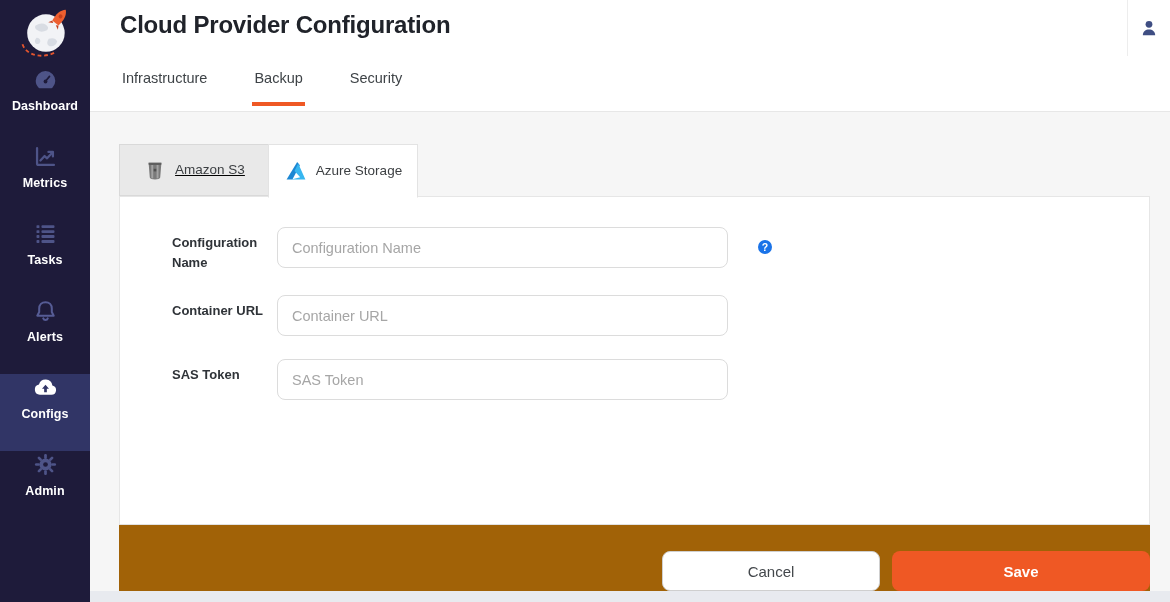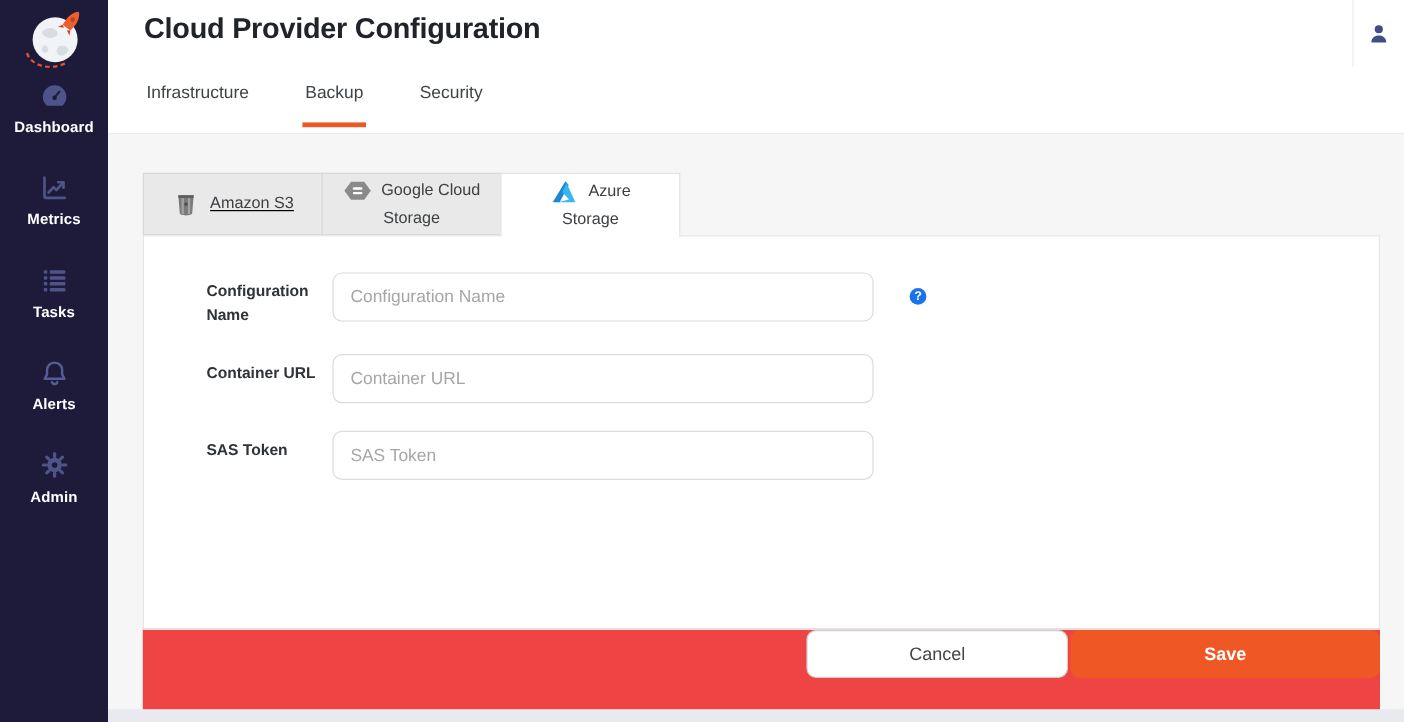--- a/index.html
+++ b/index.html
@@ -78,23 +78,23 @@
     margin-left:8px;outline:none;background:#fff;
   }
   .text-input::placeholder{color:#a6a6a6;}
   .help-badge{
     margin-left:30px;margin-top:13px;width:14px;height:14px;border-radius:50%;
     background:var(--help_blue,#1A73E8);color:#fff;font-size:10.5px;font-weight:700;
     display:flex;align-items:center;justify-content:center;cursor:pointer;line-height:1;
   }
   
   .footer{
-    position:absolute;left:29px;top:412px;width:1031px;height:67px;background:#ef4444;
-    border-top:1px solid #e1e1e1;box-sizing:border-box;display:flex;align-items:flex-start;
-    justify-content:flex-end;gap:2px;z-index:2;
+    position:absolute;left:29px;top:412px;width:1031px;height:67px;background:#a16207;
+    border-top:1px solid #e1e1e1;box-sizing:border-box;display:flex;align-items:flex-end;
+    justify-content:flex-end;gap:12px;z-index:2;
   }
   .btn{
     height:40px;border-radius:8px;font-size:15px;cursor:pointer;
     font-family:"Liberation Sans",sans-serif;
   }
   .btn-cancel{width:218px;background:#fff;border:1px solid #cfcfcf;color:#43474b;}
   .btn-save{width:258px;background:var(--accent_orange,#EF5824);border:none;color:#fff;font-weight:700;}
   .bottom-strip{position:absolute;left:0;right:0;bottom:0;height:11px;background:#e8eaef;}
 </style>
 </head>
@@ -155,20 +155,27 @@
   <div class="nav-item">
     <svg class="nav-icon" viewBox="0 0 24 24">
       <g stroke="#565C95" stroke-width="1.8" fill="none" stroke-linejoin="round" stroke-linecap="round">
         <path d="M12 4.6 c-3.4 0-5.6 2.5-5.6 5.6 v3.1 L4.7 16.6 H19.3 L17.6 13.3 V10.2 c0-3.1-2.2-5.6-5.6-5.6z"></path>
         <path d="M10 19 a2.1 2.1 0 0 0 4 0"></path>
       </g>
     </svg>
     <span class="nav-label">Alerts</span>
   </div>
 
+  <div class="nav-item active">
+    <svg class="nav-icon" viewBox="0 0 24 24">
+      <path fill="#ffffff" d="M7 18.5h10.3a4.2 4.2 0 0 0 .8-8.3A6.1 6.1 0 0 0 6.2 9.4 4.6 4.6 0 0 0 7 18.5z"></path>
+      <path fill="#313566" d="M12 9.6 L8.9 13.1 H10.8 V16.2 H13.2 V13.1 H15.1 Z"></path>
+    </svg>
+    <span class="nav-label">Configs</span>
+  </div>
 
   <div class="nav-item">
     <svg class="nav-icon" viewBox="0 0 24 24">
       <g fill="#4E5488">
         <circle cx="12" cy="12" r="5.4"></circle>
         <g>
           <rect x="10.8" y="2.6" width="2.4" height="4.4" rx="1.1"></rect>
           <rect x="10.8" y="17" width="2.4" height="4.4" rx="1.1"></rect>
           <rect x="10.8" y="2.6" width="2.4" height="4.4" rx="1.1" transform="rotate(90 12 12)"></rect>
           <rect x="10.8" y="17" width="2.4" height="4.4" rx="1.1" transform="rotate(90 12 12)"></rect>
@@ -208,31 +215,20 @@
           <svg viewBox="0 0 24 24">
             <path fill="#7A7A7A" d="M5.6 4.8 H18.4 L17.2 19.6 C17.2 20.8 14.6 21.6 12 21.6 C9.4 21.6 6.8 20.8 6.8 19.6 Z"></path>
             <rect x="8.3" y="5.4" width="1.9" height="15" fill="#A3A3A3"></rect>
             <rect x="13.6" y="5.4" width="1.9" height="15" fill="#A3A3A3"></rect>
             <rect x="10.7" y="10.8" width="2.6" height="2.6" fill="#4F4F4F"></rect>
             <path fill="#5F5F5F" d="M5.6 4.8 H18.4 L18.2 7 H5.8 Z"></path>
           </svg>
         </span><span class="plabel">Amazon S3</span>
       </div>
     </div>
-    <div class="ptab">
-      <div class="pinner">
-        <span class="picon">
-          <svg viewBox="0 0 24 24">
-            <polygon points="6.5,4.5 17.5,4.5 23,12 17.5,19.5 6.5,19.5 1,12" fill="#8A8A8A"></polygon>
-            <rect x="8" y="9.1" width="8" height="2" rx="1" fill="#fff"></rect>
-            <rect x="8" y="12.9" width="8" height="2" rx="1" fill="#fff"></rect>
-          </svg>
-        </span><span class="plabel">Google Cloud Storage</span>
-      </div>
-    </div>
     <div class="ptab active">
       <div class="pinner">
         <span class="picon">
           <svg viewBox="0 0 24 24">
             <path d="M13.2 3 L2.6 20.6 L8.4 20.6 L15.9 6.2 Z" fill="#1C87D3"></path>
             <path d="M14.2 4.4 L10.5 11.9 L16.2 18.3 L7.2 20.6 L21.4 20.6 Z" fill="#37B6F0"></path>
           </svg>
         </span><span class="plabel">Azure Storage</span>
       </div>
     </div>

